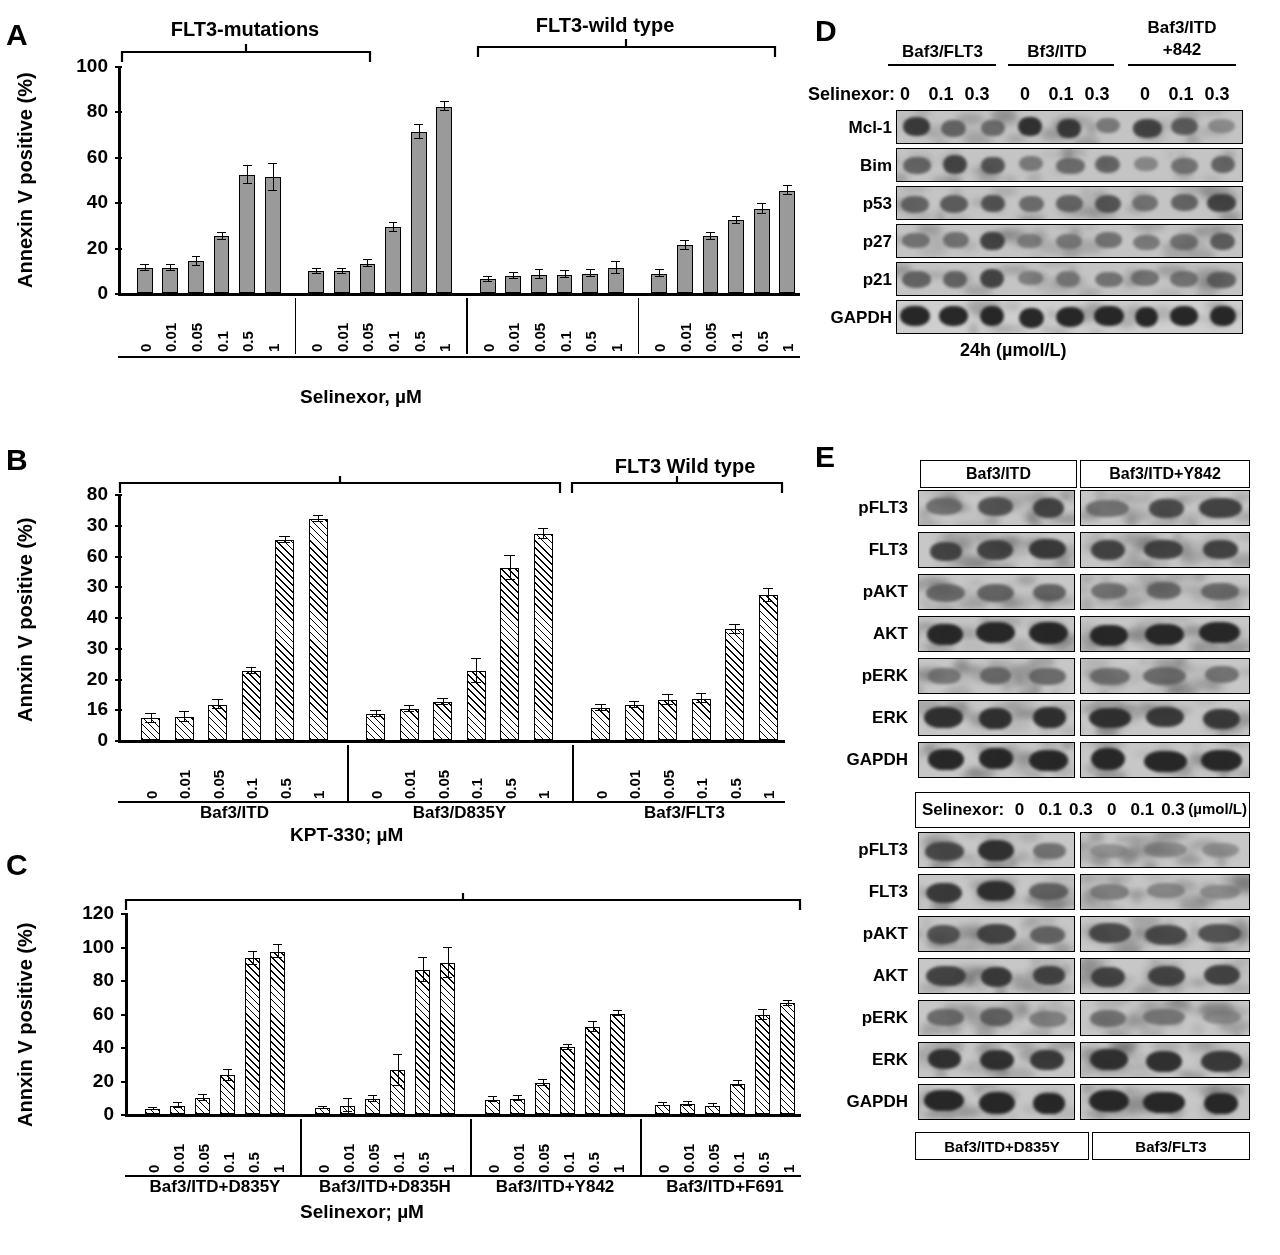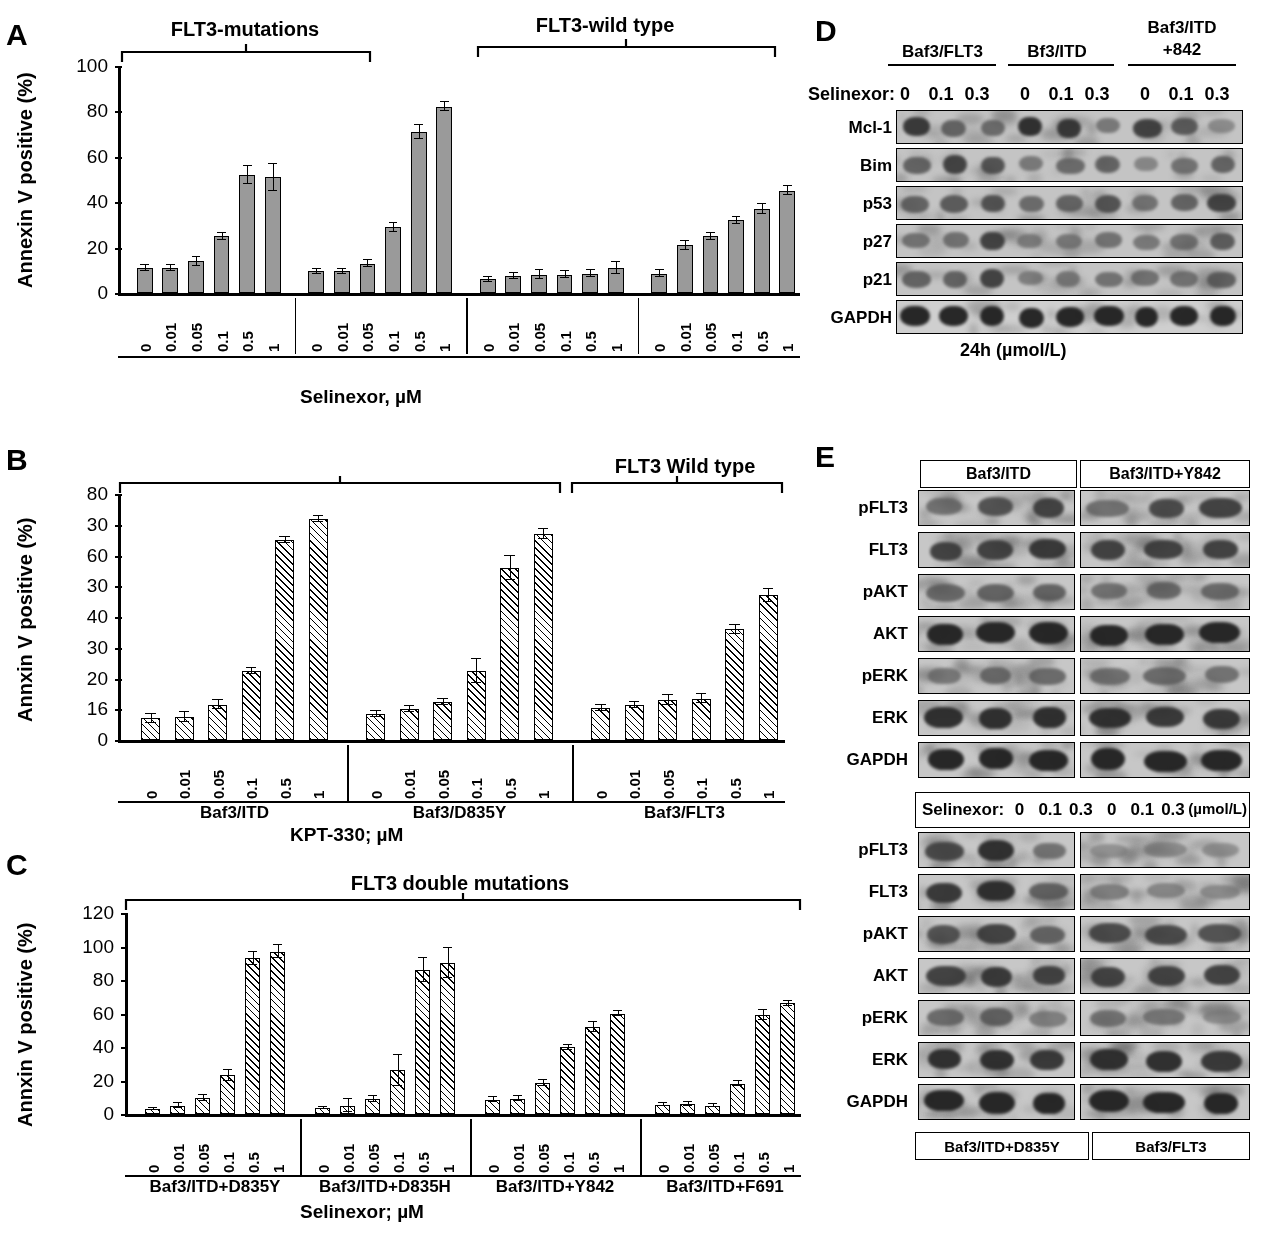--- a/index.html
+++ b/index.html
@@ -1,20 +1,20 @@
 <!DOCTYPE html>
 <html><head>
 <meta charset="utf-8">
 <style>
   html,body{margin:0;padding:0;}
   body{width:1280px;height:1255px;background:#fff;font-family:"Liberation Sans",sans-serif;color:#000;position:relative;overflow:hidden;}
   .panel-letter{position:absolute;font-weight:bold;font-size:30px;font-family:"Liberation Sans",sans-serif;}
   .fig{position:absolute;}
   .axis-title{font-weight:bold;font-size:19px;}
-  .tick-label{font-size:16px;font-weight:normal;}
+  .tick-label{font-size:16px;font-weight:bold;}
   .vlabel{writing-mode:vertical-rl;transform:rotate(180deg);font-weight:bold;font-size:20px;white-space:nowrap;}
   .grp-label{font-weight:bold;font-size:17px;text-align:center;}
   .brace-label{font-weight:bold;font-size:20px;text-align:center;}
   .catlabel{font-size:15px;font-weight:bold;writing-mode:vertical-rl;transform:rotate(180deg);white-space:nowrap;}
   .blot-label{font-weight:bold;font-size:17px;text-align:right;white-space:nowrap;}
   .blot-head{font-weight:bold;font-size:17px;text-align:center;white-space:nowrap;}
   .bar{position:absolute;bottom:0;background:#9a9a9a;border:1px solid #000;box-sizing:border-box;}
   .bar.hatch{background:
      repeating-linear-gradient(45deg,#000 0px,#000 1.2px,#fff 1.2px,#fff 5px);}
   .err{position:absolute;border-left:1.6px solid #000;}
@@ -328,21 +328,20 @@
       <div class="grp-label" style="position: absolute; left: 239px; top: 0px; width: 201px;">Baf3/D835Y</div>
       <div class="grp-label" style="position: absolute; left: 464px; top: 0px; width: 201px;">Baf3/FLT3</div>
     </div>
   <div class="axis-title" style="position:absolute;left:290px;top:384px;">KPT-330; µM</div>
 </div>
 
 <div class="panel-letter" style="left:6px;top:848px;">C</div>
 
 <div class="fig" id="panelC" style="left:0px;top:845px;width:820px;height:410px;">
   <div class="vlabel" style="position:absolute;left:14px;top:55px;height:250px;display:flex;align-items:center;justify-content:center;">Annxin V positive (%)</div>
-  <div class="brace-label" style="position:absolute;left:130px;top:27px;width:660px;">FLT3 double mutations</div>
   <svg style="position:absolute;left:0;top:0;width:820px;height:410px;pointer-events:none">
      <path d="M126,65 L126,55 L800,55 L800,65" stroke="#000" stroke-width="2.2" fill="none"></path>
      <path d="M463,55 L463,48" stroke="#000" stroke-width="2.2" fill="none"></path>
   </svg>
   <div id="plotC" style="position:absolute;left:128px;top:68px;width:672px;height:201px;">
       <div class="bar hatch" style="left: 17.25px; width: 14.5px; height: 5.025px;"></div>
       <div class="err" style="left: 24.5px; bottom: 4.1875px; height: 1.675px;"></div>
       <div class="errcap" style="left: 20.44px; bottom: 5.8625px; width: 8.12px;"></div>
       <div class="errcap" style="left: 20.44px; bottom: 4.1875px; width: 8.12px;"></div>
       <div class="bar hatch" style="left: 42.25px; width: 14.5px; height: 8.375px;"></div>

